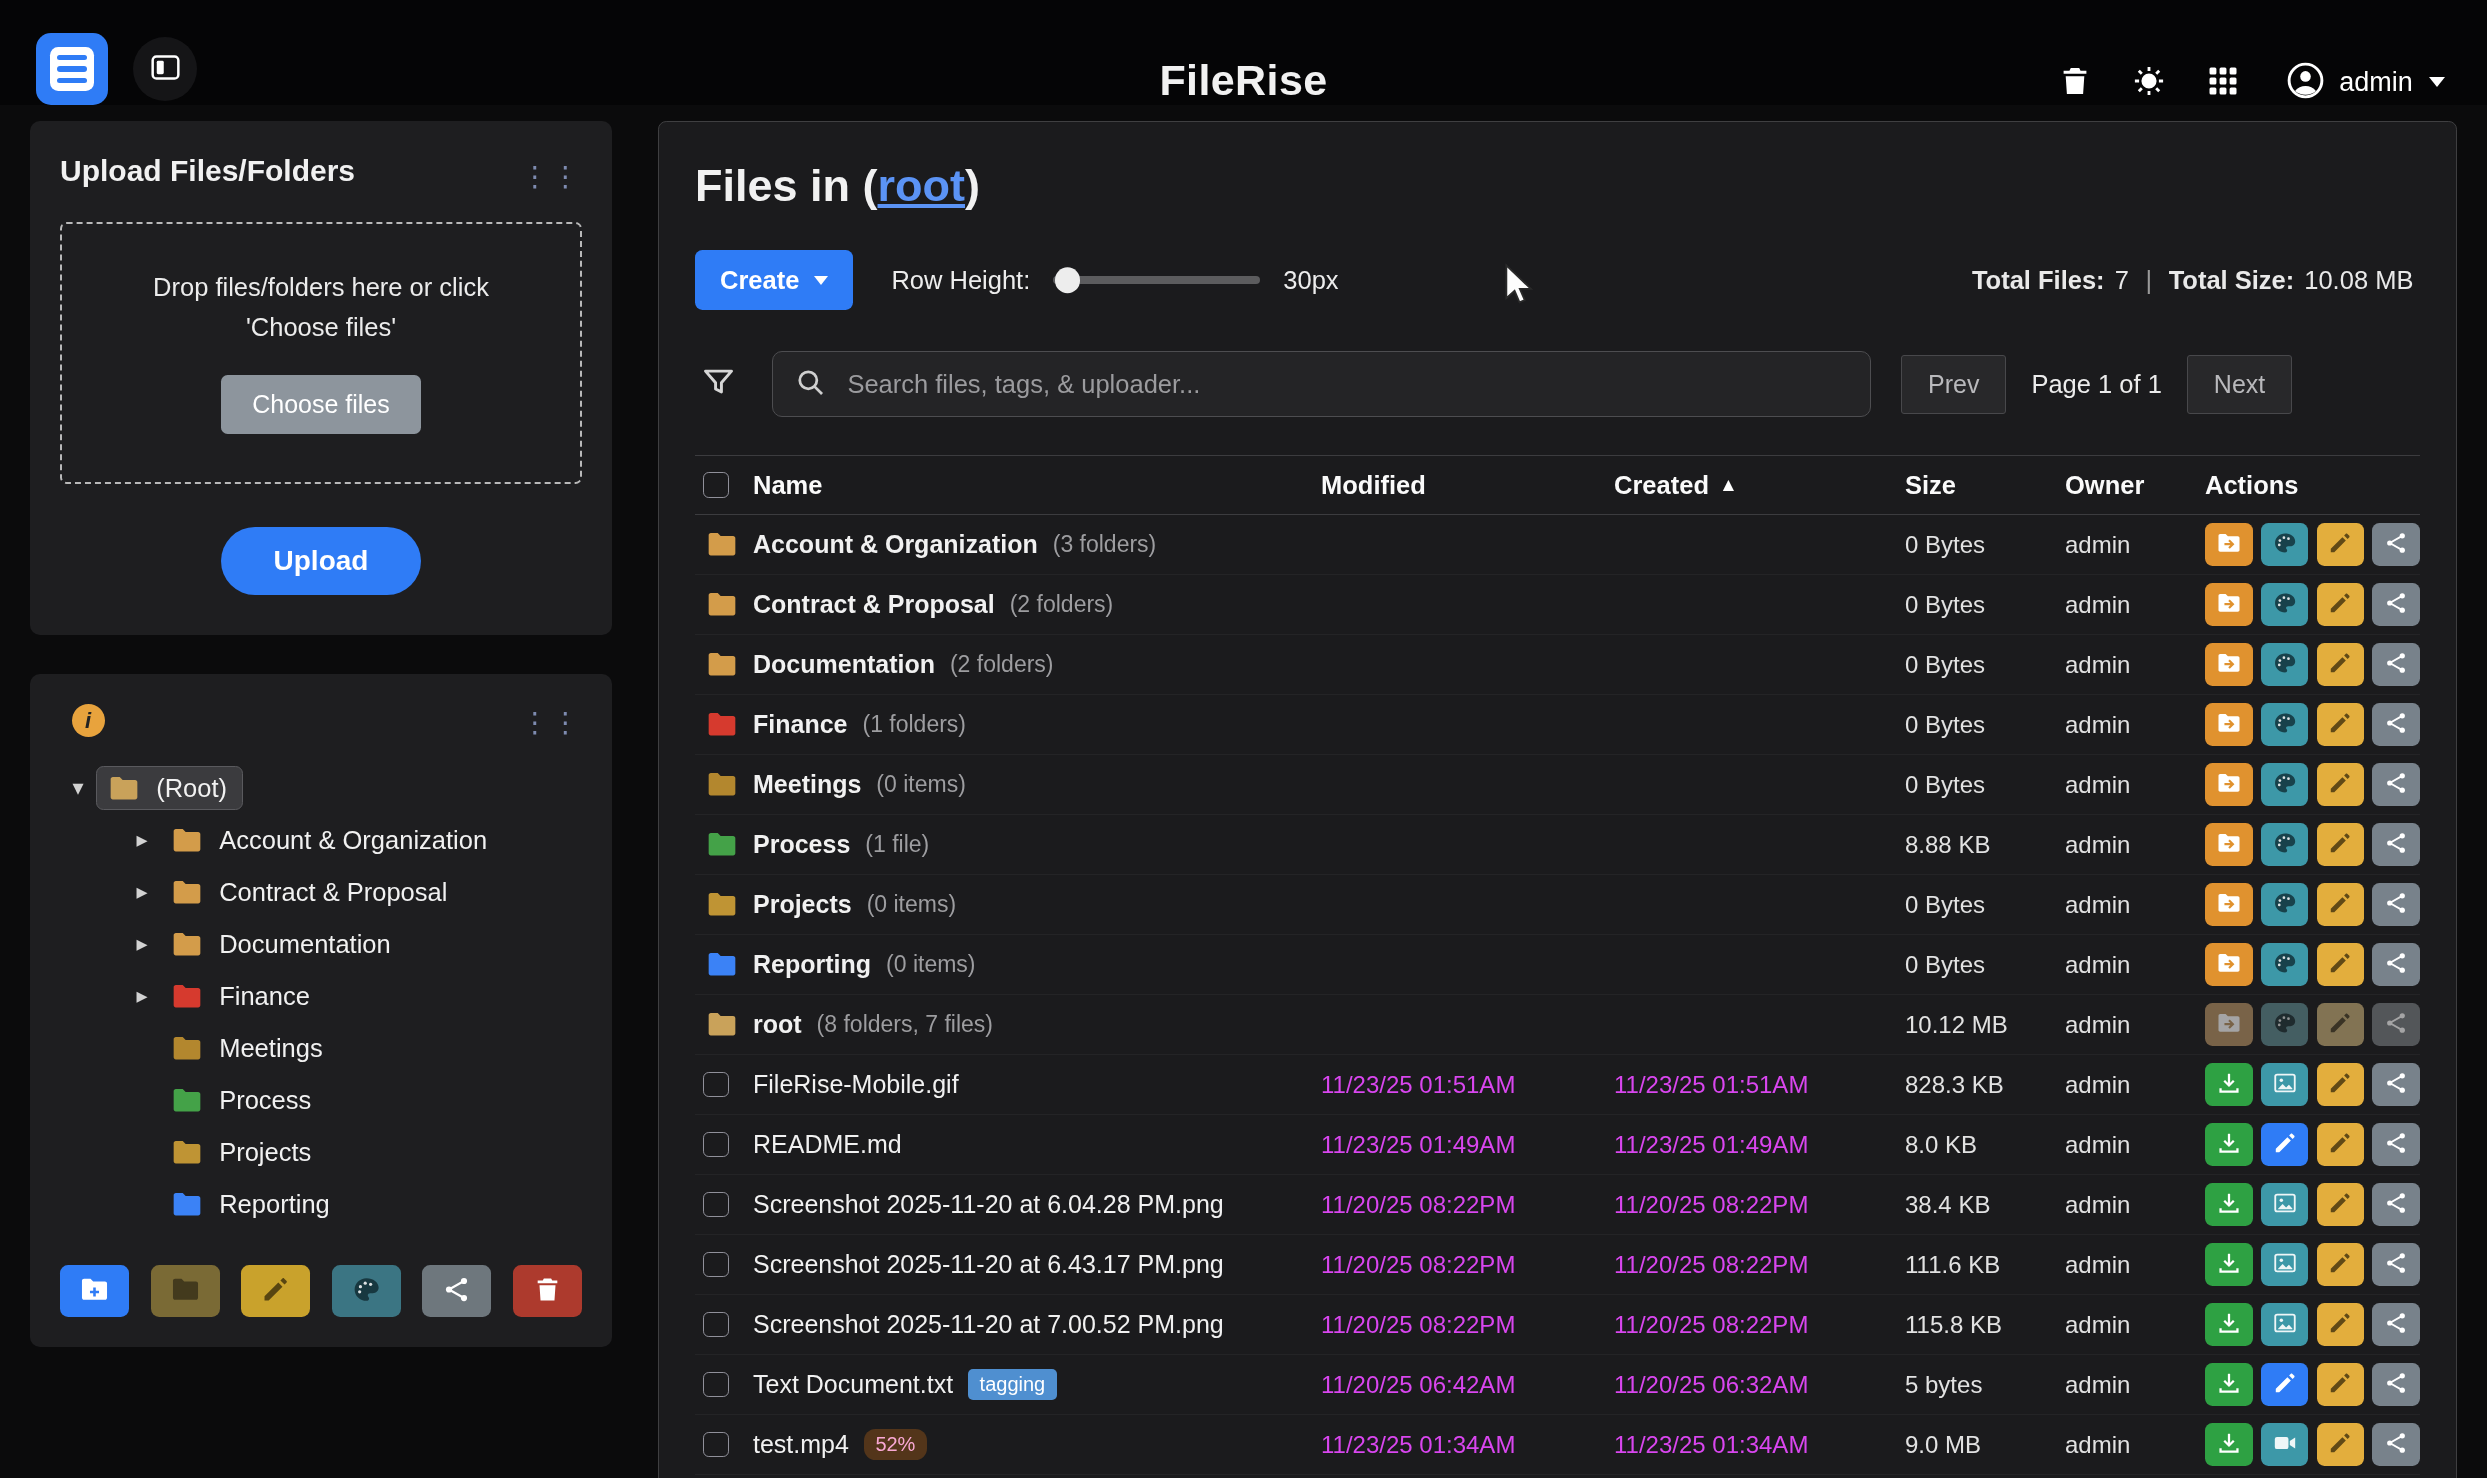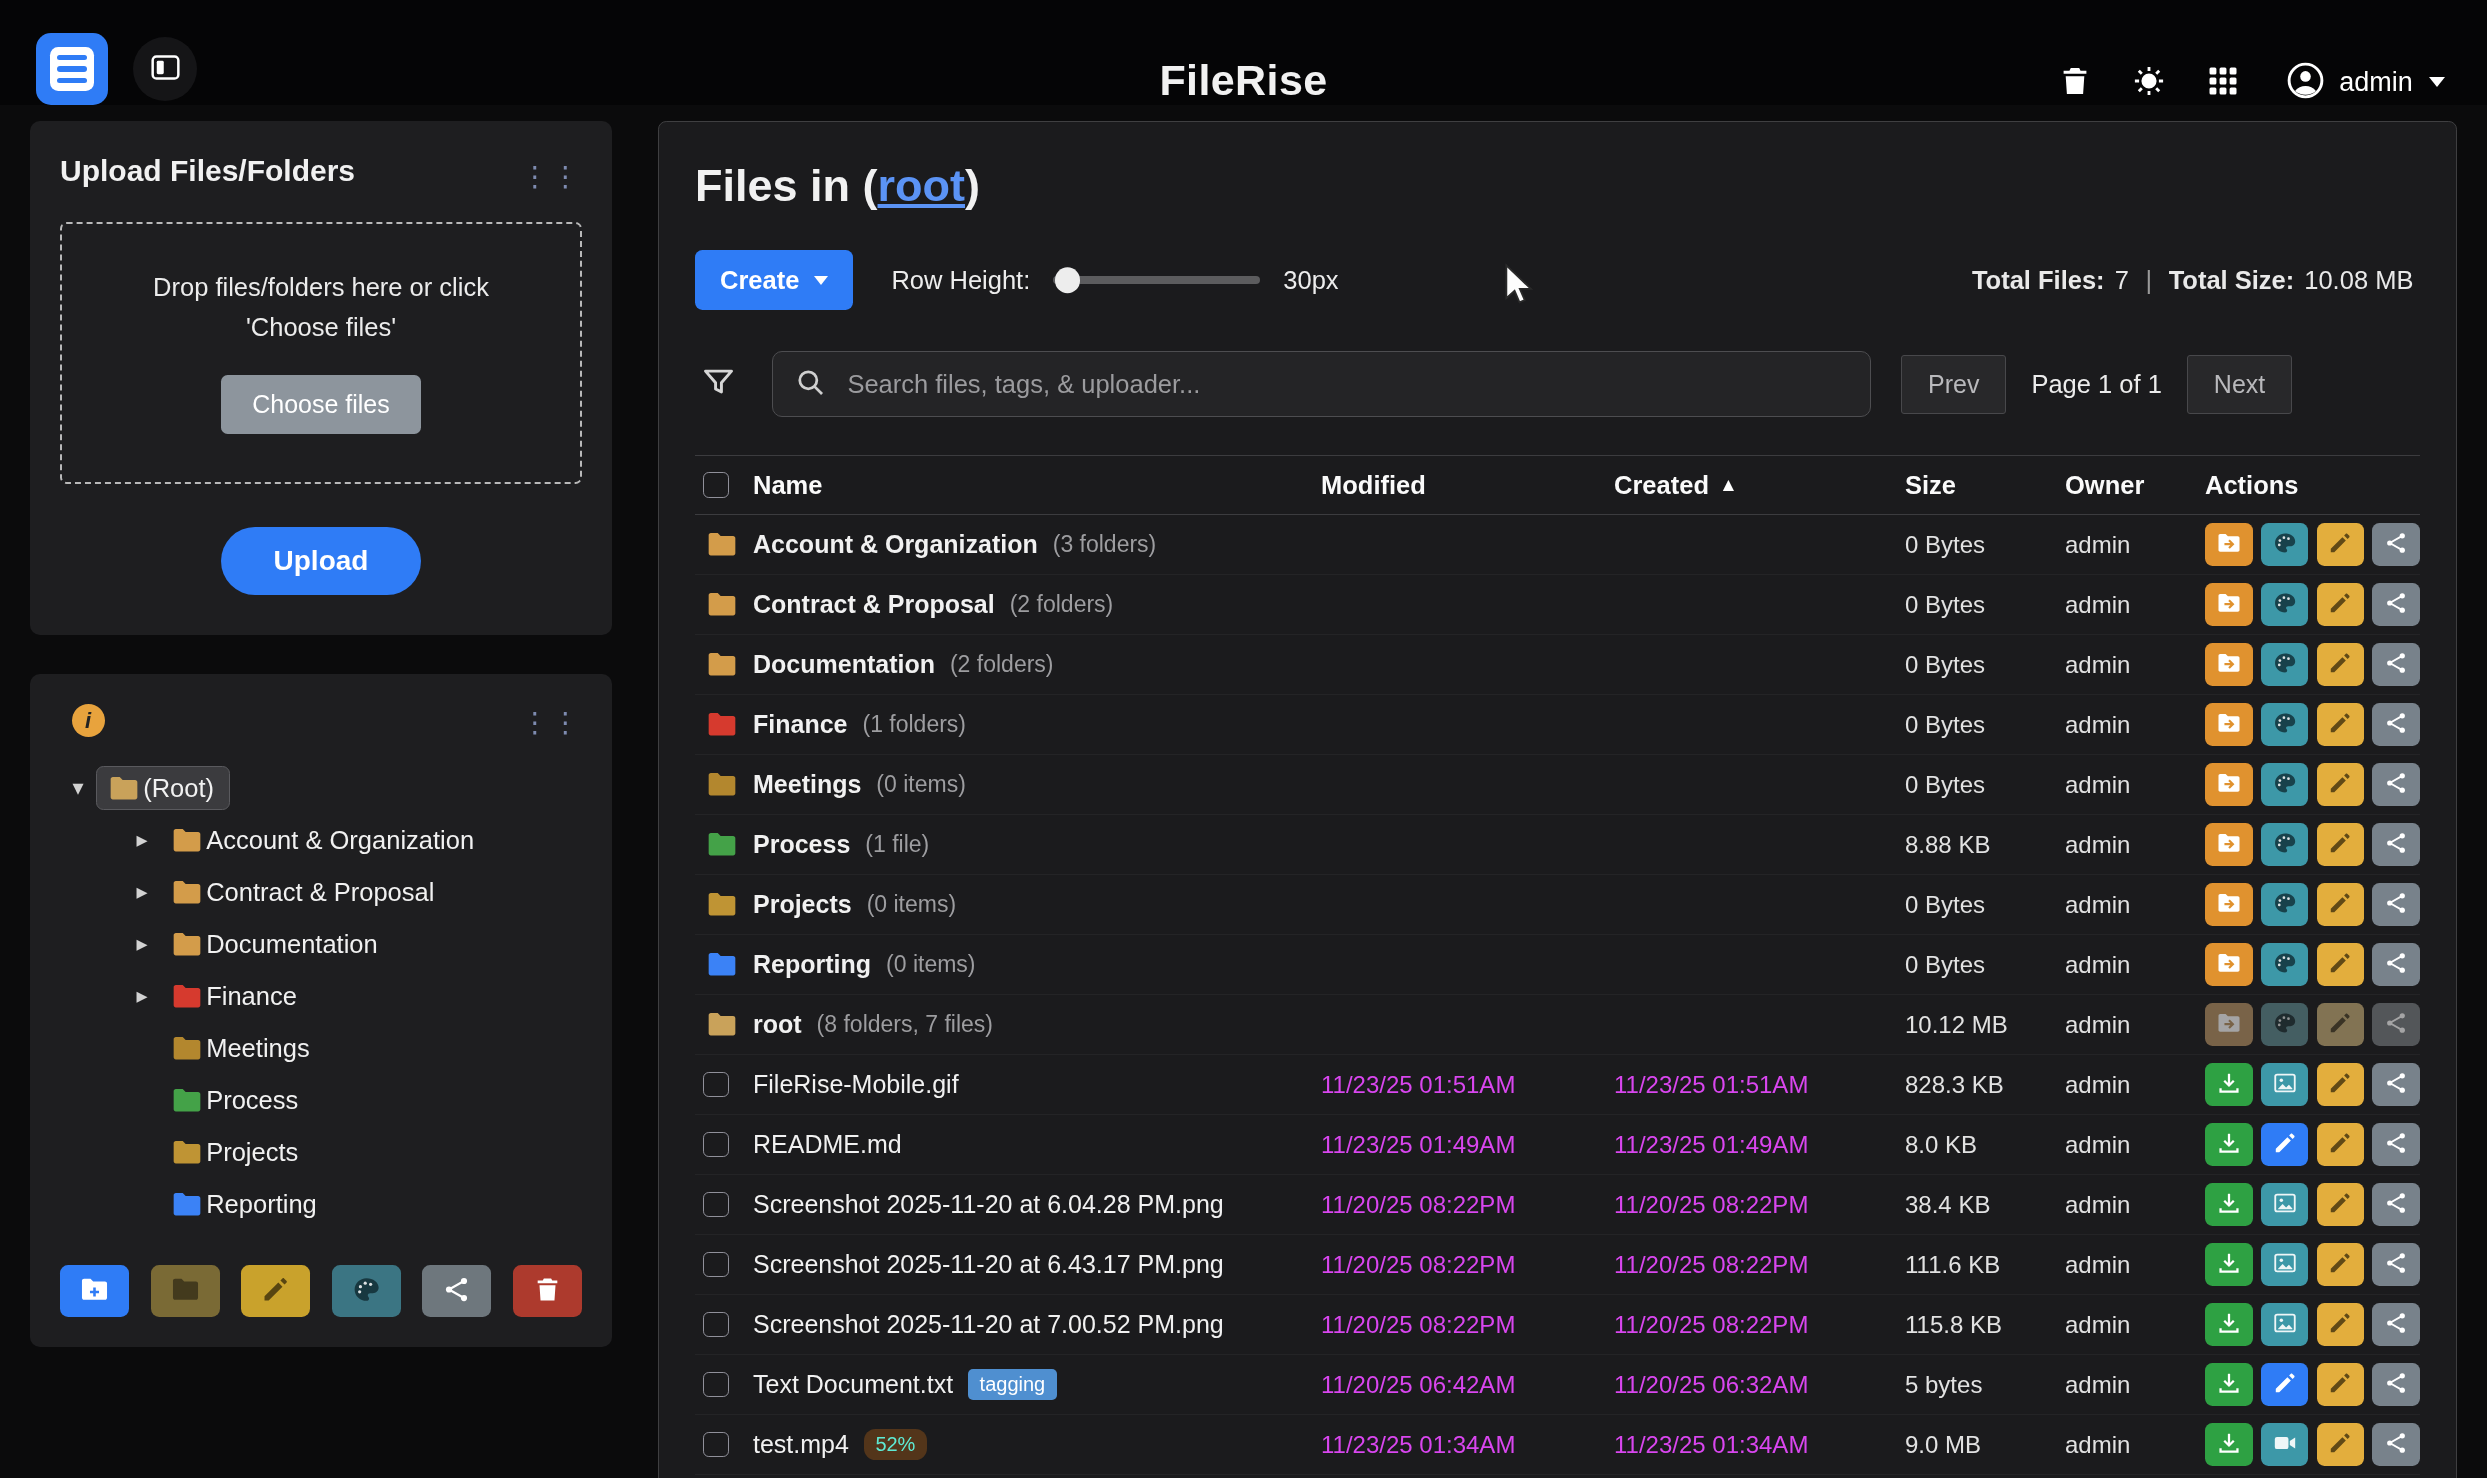--- a/index.html
+++ b/index.html
@@ -44,21 +44,21 @@
   .choose{margin-top:28px;background:#8d959d;color:#fff;border:none;border-radius:6.6px;padding:15px 31px;font-size:25px}
   .nofiles{margin-top:31px;font-size:25px;color:#e6e6e6}
   .upload{display:block;margin:43px auto 10px;background:var(--blue);color:#fff;border:none;border-radius:822px;padding:18px 53px;font-size:28px;font-weight:600}
 
   
   .info{width:33px;height:33px;border-radius:50%;background:#e8a33d;color:#222;font-size:22px;font-weight:bold;font-style:italic;display:flex;align-items:center;justify-content:center;align-self:center;margin:0 13px 0 11.5px;flex:none;border:none}
   .tree{margin-top:25px}
   .tree-row{display:flex;align-items:center;height:52px;font-size:25.5px}
   .tree-row.depth1{padding-left:64px}
   .tree-caret{width:36px;flex:none;color:#d2d2d2;font-size:22px;text-align:center}
-  .tree-pill{display:flex;align-items:center;padding:4.1px 15px 4.1px 8.2px;border-radius:7.4px}
+  .tree-pill{display:flex;align-items:center;gap:13px;padding:4.1px 15px 4.1px 8.2px;border-radius:7.4px}
   .tree-pill.sel{background:#3b3b3e;border:0.8px solid #5a5a5e}
   .ficon{display:inline-flex;flex:none}
   .ficon svg{width:38px;height:33px}
   .tlabel{white-space:nowrap}
   .toolbar{display:flex;gap:21.4px;margin-top:35px}
   .tb-btn{width:77px;height:52px;border:none;border-radius:8.2px;display:flex;align-items:center;justify-content:center}
   .tb-btn svg{width:31px;height:31px}
 
   
   .panel{background:var(--panel);border:0.8px solid var(--border);border-radius:8.2px;padding:31px 36px;min-height:1398px}
@@ -94,21 +94,21 @@
   .sort{font-size:19px;color:#fff}
   .trow{height:60px;border-bottom:0.8px solid rgba(255,255,255,.045);font-size:25px}
   .c1{padding-left:8.2px;display:flex;align-items:center}
   .cb{width:25.5px;height:25.5px;border:1.6px solid #90909a;border-radius:5.8px;display:inline-block;background:transparent;cursor:pointer}
   .c2{display:flex;align-items:center;gap:15px;min-width:0;padding-right:13px}
   .fname{white-space:nowrap;overflow:hidden;text-overflow:ellipsis;cursor:pointer}
   .fname.folder{font-weight:bold}
   .meta{color:#9d9da0;font-size:23px;white-space:nowrap}
   .badge{font-size:20px;padding:4.1px 11.5px;border-radius:5px;white-space:nowrap}
   .badge.tag{background:#4f8fd0;color:#fff}
-  .badge.pct{background:#53351a;color:#5eead4;border-radius:11.5px}
+  .badge.pct{background:#53351a;color:#f9a8d4;border-radius:11.5px}
   .cdate{font-size:24px;color:#d946ef}
   .csize,.cowner{font-size:24px;color:#e2e2e2}
   .c7{display:flex;gap:8.2px}
   .act{width:49px;height:43px;border:none;border-radius:7.4px;display:flex;align-items:center;justify-content:center;padding:0}
   .act svg{width:26px;height:26px}
   .row-ficon svg{width:38px;height:33px}
   .trow.disabled .act{filter:grayscale(.55) brightness(.78);opacity:.8}
 
   .cursor{position:absolute;left:1503px;top:262px;z-index:99;pointer-events:none}
 </style>

